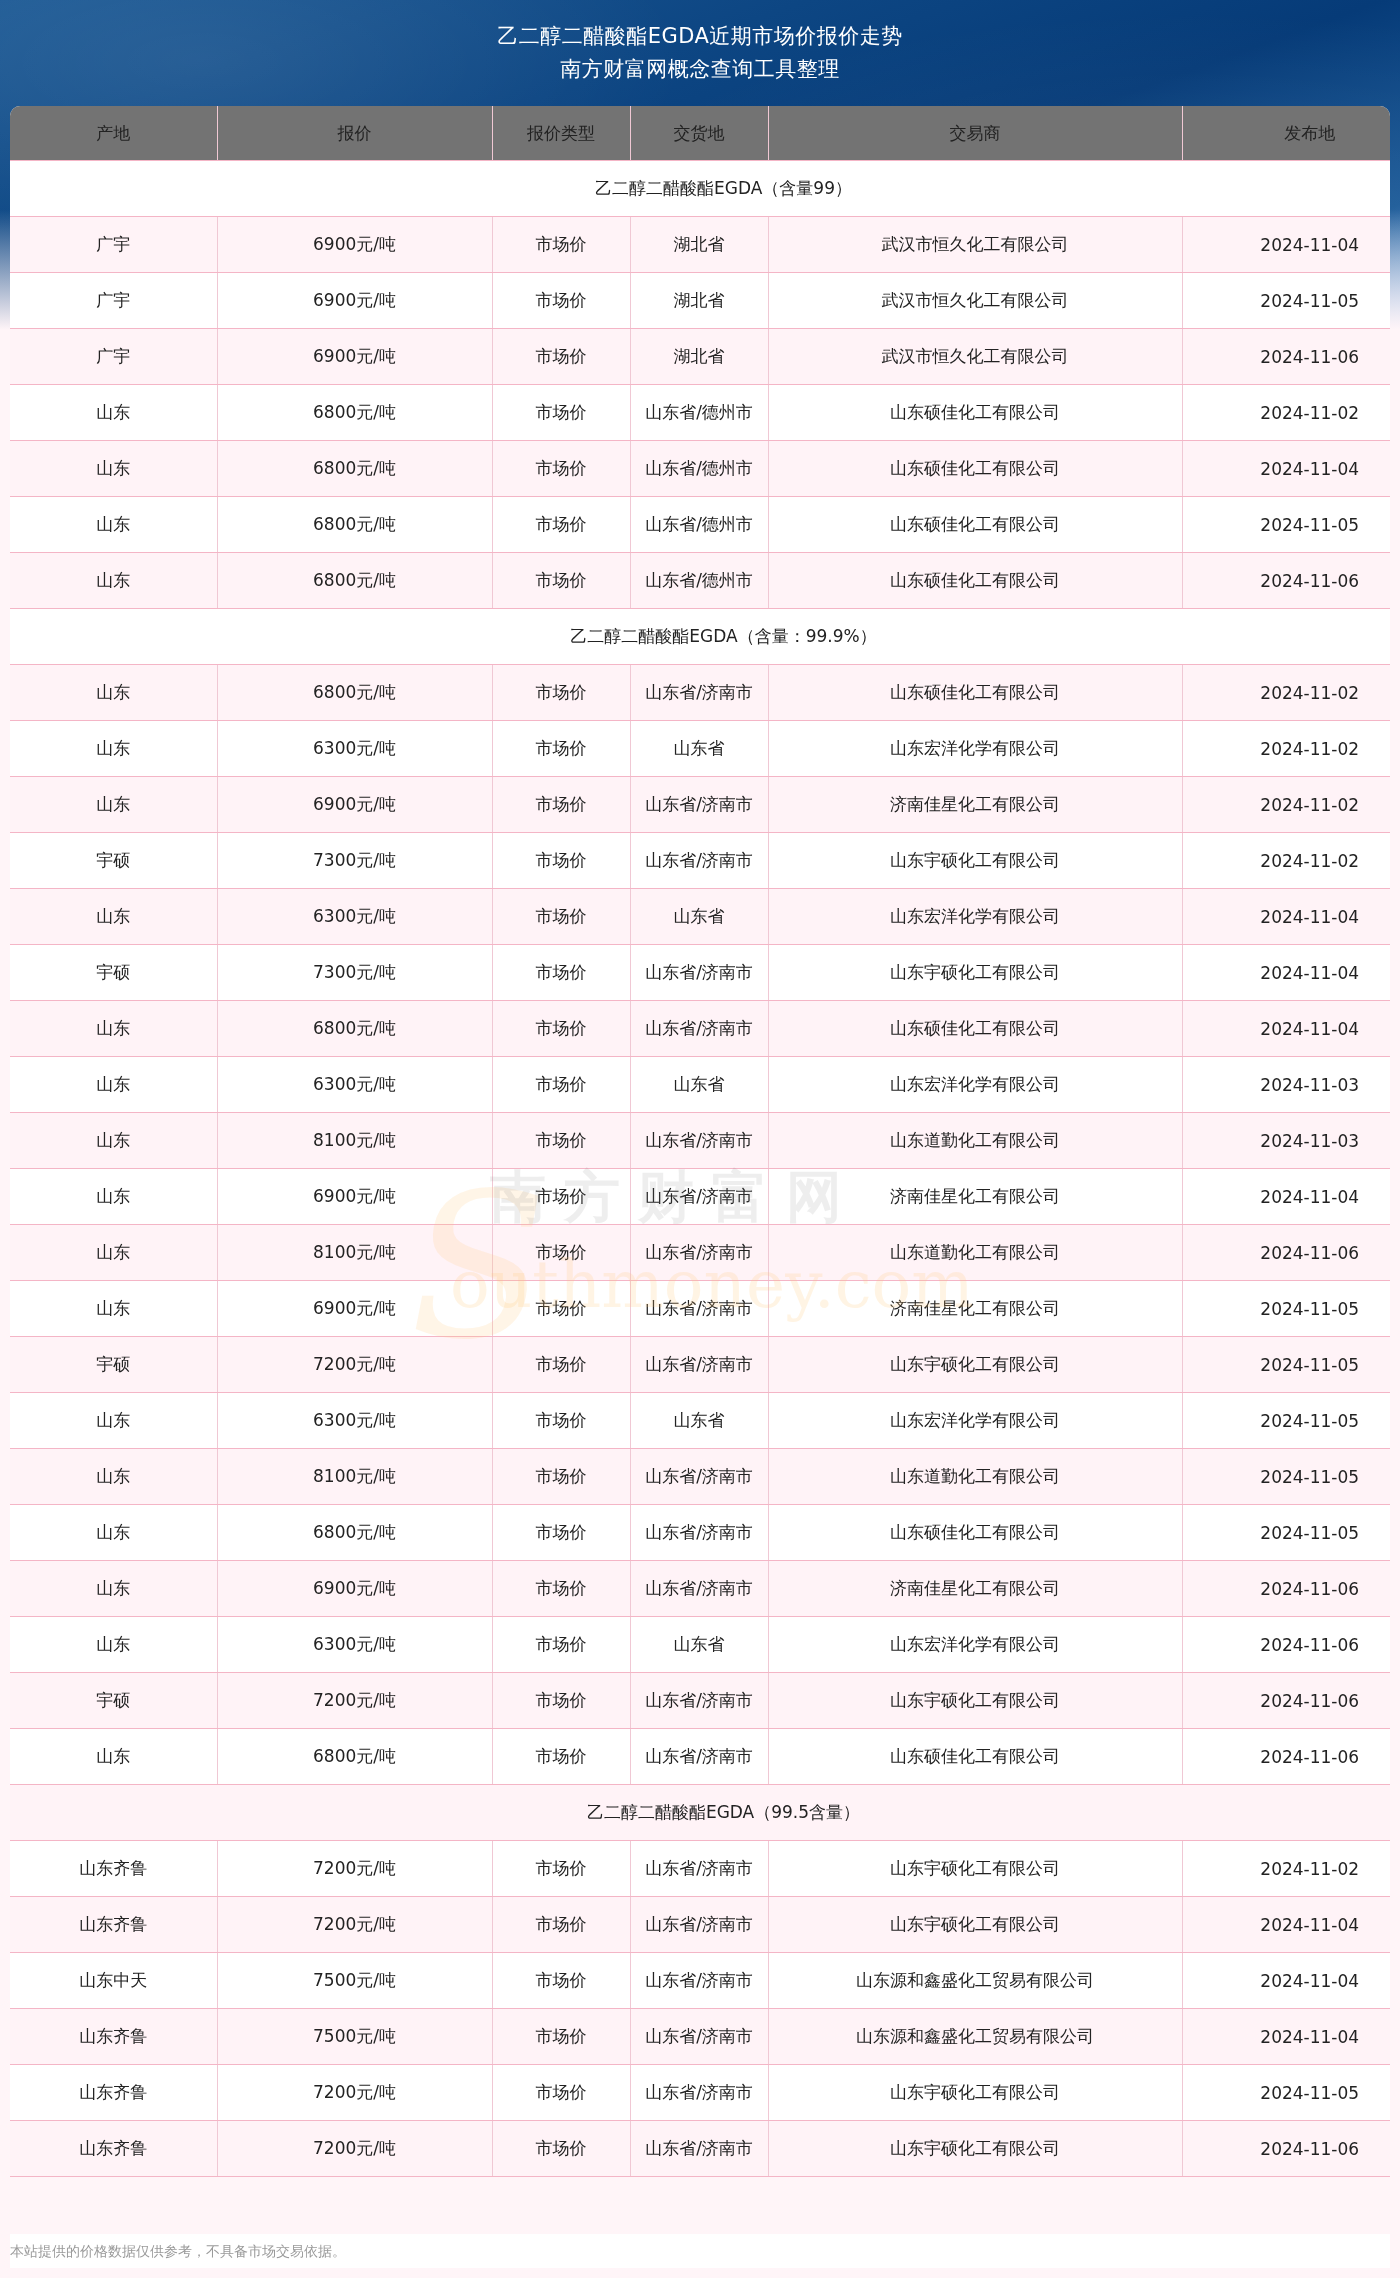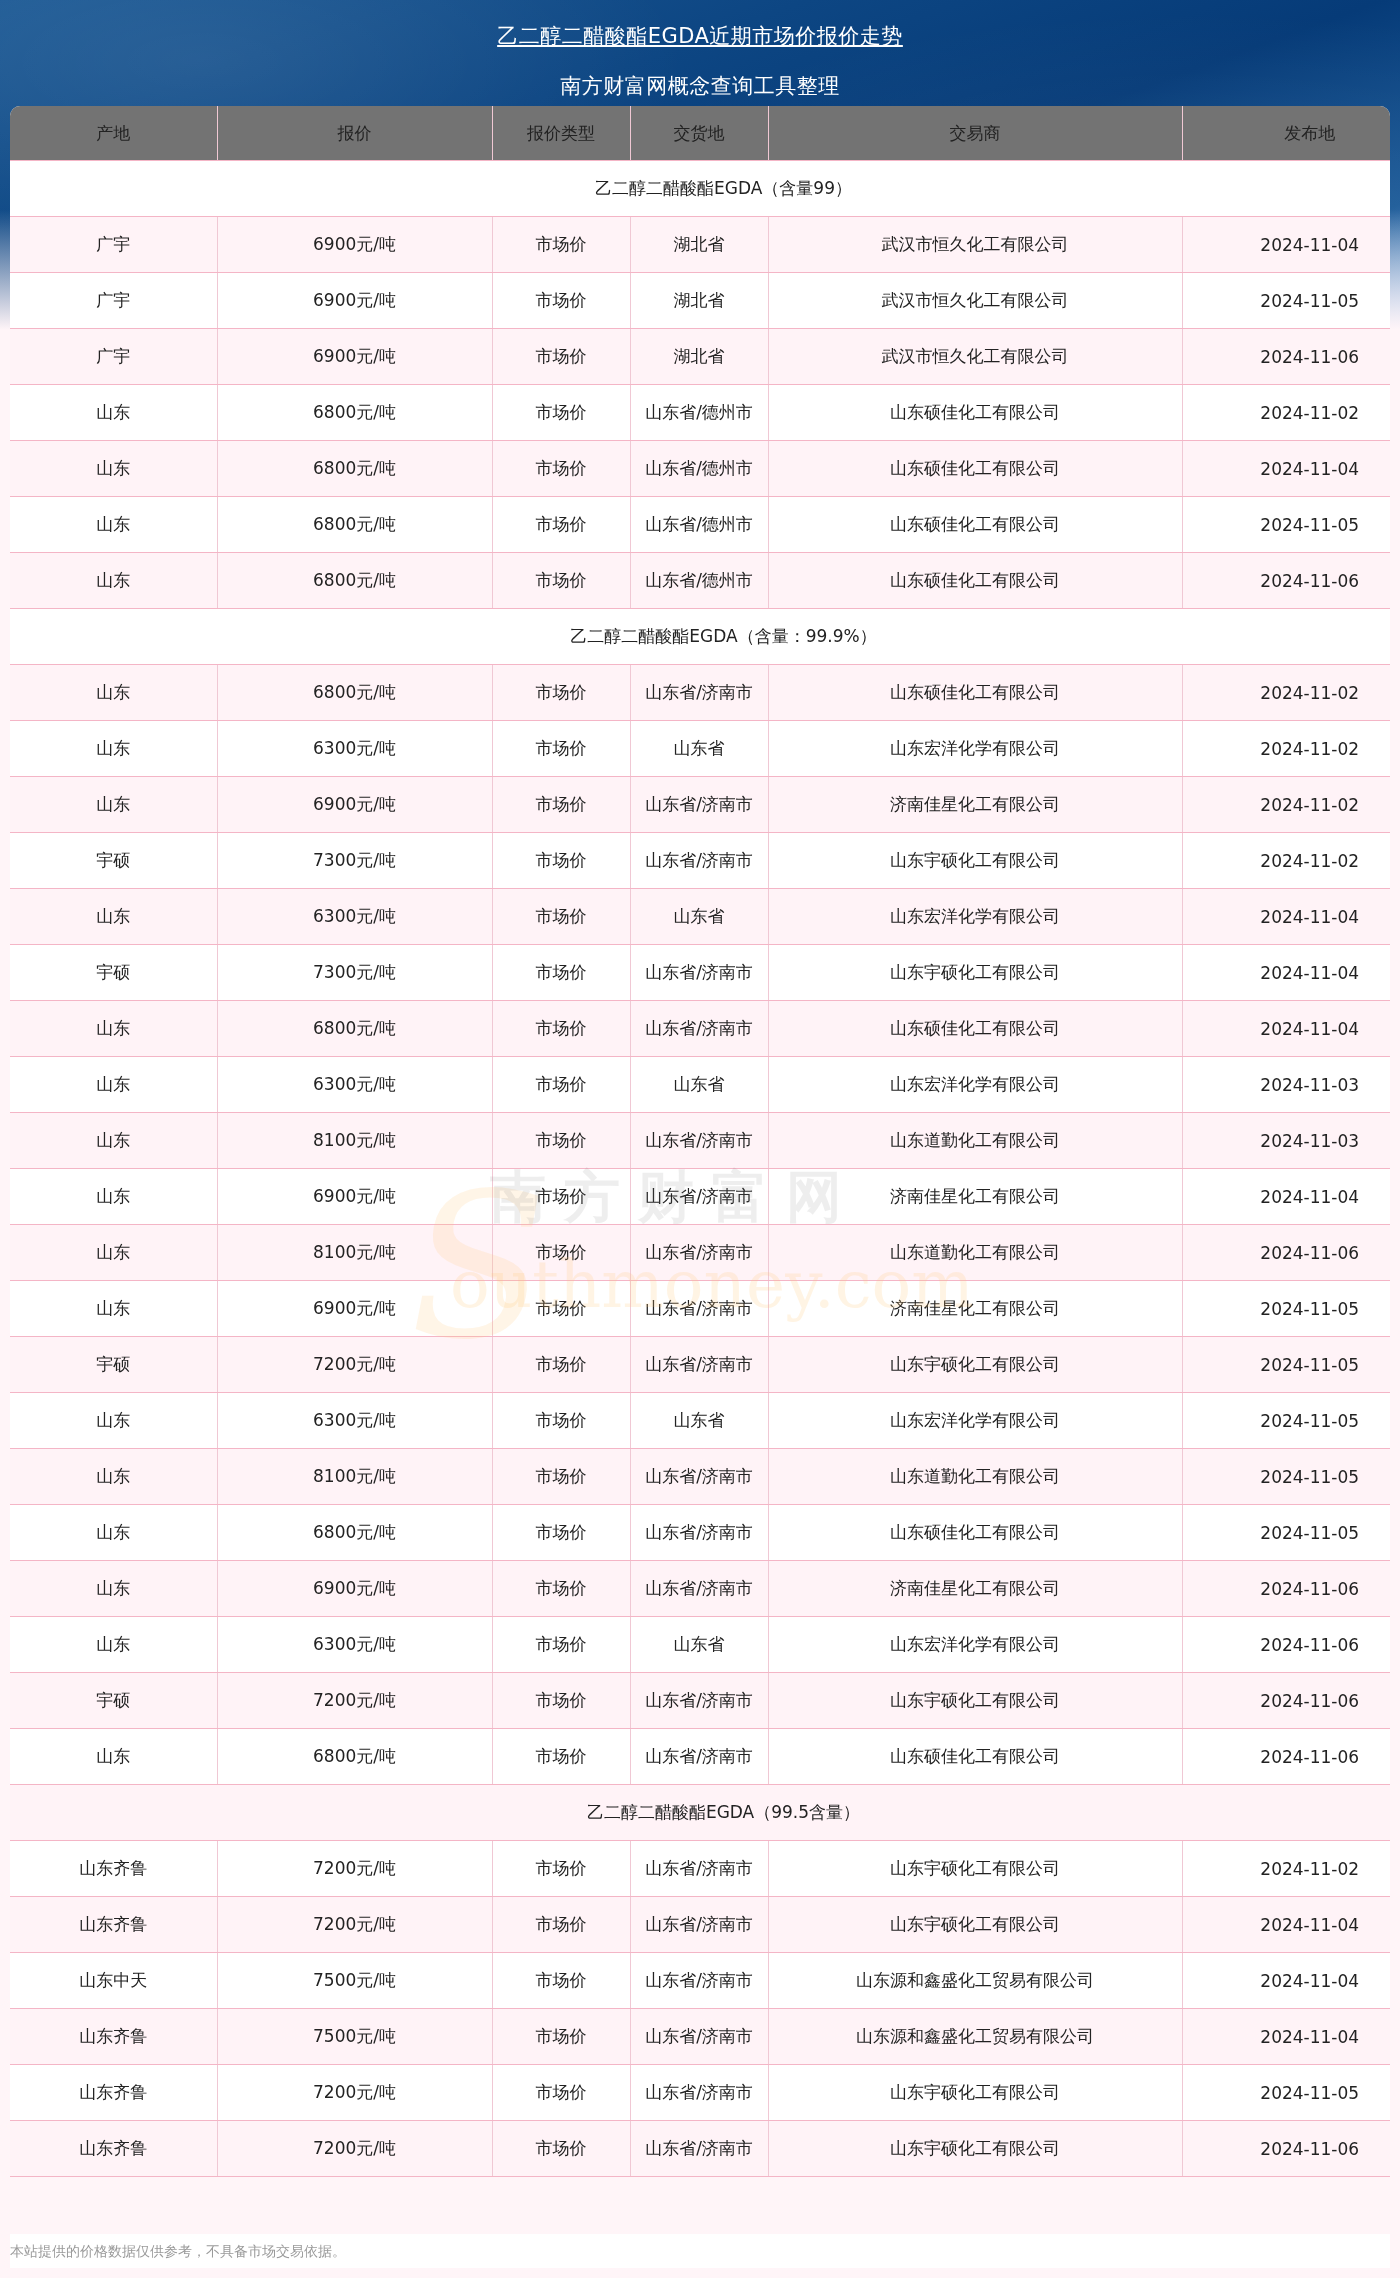--- a/index.html
+++ b/index.html
@@ -8,22 +8,22 @@
     background:#fff5f8;}
   .hero{position:absolute;left:0;top:0;width:1400px;height:330px;
     background:
       radial-gradient(ellipse 700px 260px at 200px 60px, rgba(255,255,255,0.08), transparent 70%),
       radial-gradient(ellipse 900px 300px at 1200px 220px, rgba(255,255,255,0.06), transparent 70%),
       linear-gradient(160deg,#1d5a95 0%,#0d4683 35%,#063b78 60%,#1b5a98 85%,#7fb0e2 100%);}
   .hero:after{content:"";position:absolute;left:0;right:0;bottom:0;height:120px;
     background:linear-gradient(180deg,rgba(255,255,255,0) 0%,#fff5f8 100%);}
   .title{position:absolute;left:0;width:1400px;text-align:center;color:#ffffff;
     font-size:21px;letter-spacing:0.5px;}
-  .title.l1{top:22px;text-decoration:underline;}
-  .title.l2{top:72px;}
+  .title.l1{top:22px;}
+  .title.l2{top:55px;}
   .card{position:absolute;left:10px;top:106px;width:1380px;background:#fff;
     border-radius:10px 10px 0 0;overflow:hidden;}
   table{border-collapse:collapse;width:1380px;table-layout:fixed;}
   th,td{height:55px;border-bottom:1.5px solid #f4b5c6;border-right:1px solid #f0c8d4;
     text-align:center;font-size:17px;color:#222;font-weight:normal;padding:0;}
   th:last-child,td:last-child{border-right:none;padding-left:47px;}
   thead th{background:#737373;color:#222;height:54px;}
   tbody tr:nth-child(even) td{background:#fff3f7;}
   tbody tr:nth-child(odd) td{background:#ffffff;}
   td.group{border-right:none;}

